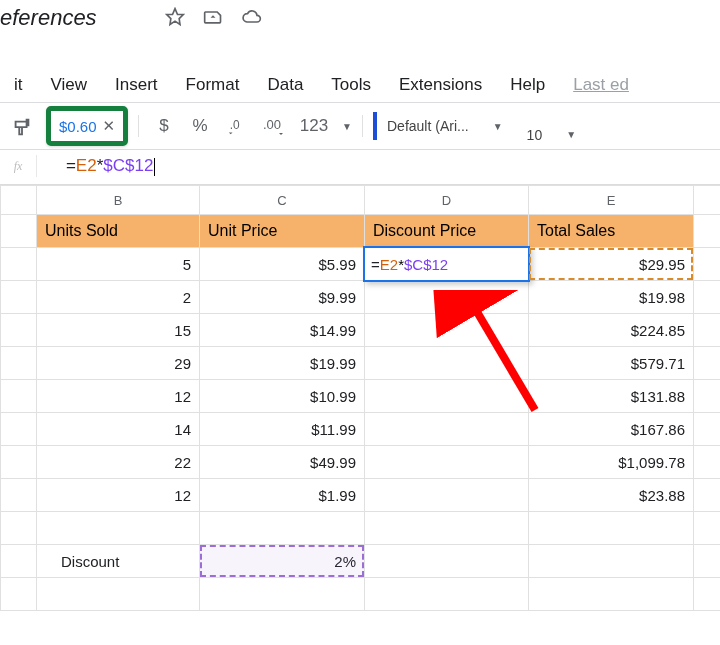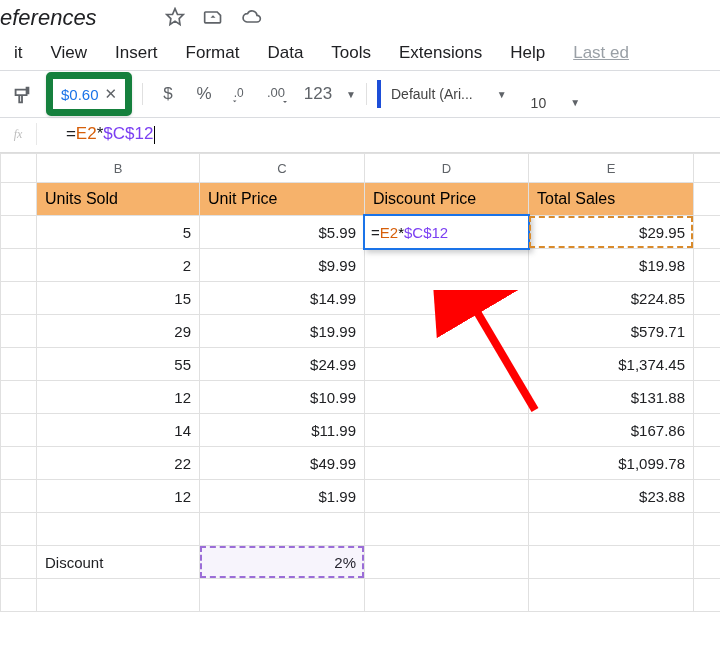--- a/index.html
+++ b/index.html
@@ -1,27 +1,27 @@
 <!DOCTYPE html>
 <html><head>
 <meta charset="utf-8">
 <style>
   html,body{margin:0;padding:0;font-family:Arial,Helvetica,sans-serif;font-size:14px;color:#202124;background:#fff;width:720px;height:645px;overflow:hidden;}
   .top-row{display:flex;align-items:center;height:36px;padding-left:0;}
   .title-cut{font-size:22px;color:#202124;padding-left:0;white-space:nowrap;overflow:hidden;width:155px;font-style:italic;}
   .top-icons{display:flex;gap:18px;margin-left:10px;}
   .top-icons span{color:#5f6368;}
-  .menubar{display:flex;align-items:center;height:34px;font-size:17px;color:#202124;}
+  .menubar{display:flex;align-items:center;height:34px;font-size:17px;color:#202124;margin-top:32px;}
   .menubar div{padding:0 14px;cursor:pointer;white-space:nowrap;}
   .menubar .last{color:#9aa0a6;text-decoration:underline;}
   .sep{height:1px;background:#dadce0;}
   .toolbar{display:flex;align-items:center;height:46px;padding-left:6px;gap:4px;}
   .tb-btn{display:flex;align-items:center;justify-content:center;width:32px;height:30px;border-radius:4px;color:#5f6368;}
   .paint-icon svg{transform:translateY(2px);}
-  .preview-pop{position:relative;display:flex;align-items:center;height:30px;background:#fff;border:7px solid #15803d;border-radius:5px;padding:0 8px;margin-left:4px;box-shadow:0 1px 3px rgba(0,0,0,0.15);}
+  .preview-pop{position:relative;display:flex;align-items:center;height:30px;background:#fff;border:5px solid #15803d;border-radius:5px;padding:0 8px;margin-left:4px;box-shadow:0 1px 3px rgba(0,0,0,0.15);}
   .preview-pop .val{color:#1a73e8;font-size:15px;}
   .preview-pop .x{color:#5f6368;margin-left:6px;font-size:15px;}
   .tb-text{color:#5f6368;font-size:17px;padding:0 10px;}
   .tb-group{display:flex;align-items:center;gap:12px;}
   .decimals svg{display:block;}
   .font-sel{display:flex;align-items:center;border-left:4px solid #1d4ed8;height:28px;padding:0 10px;color:#444;gap:24px;}
   .fsize{display:flex;align-items:center;gap:24px;padding:0 10px;color:#444;margin-top:17px;}
   .formula-row{display:flex;align-items:center;height:32px;}
   .fx{width:36px;text-align:center;color:#bdbdbd;font-style:italic;font-size:12px;font-family:Georgia,serif;}
   .fvbar{border-left:1px solid #e8e8e8;height:22px;}
@@ -31,21 +31,21 @@
   .formula-text .op{color:#202124;}
   .formula-text .ref2{color:#7b3ff2;}
   .caret{display:inline-block;width:1px;height:18px;background:#000;vertical-align:middle;margin-left:1px;}
   .grid{border-top:1px solid #dcdcdc;margin-top:2px;}
   table{border-collapse:collapse;table-layout:fixed;width:720px;}
   col.cA{width:36px;} col.cB{width:163px;} col.cC{width:165px;} col.cD{width:164px;} col.cE{width:165px;} col.cF{width:27px;}
   th{background:#fff;color:#5f6368;font-weight:normal;font-size:13px;height:26px;border:1px solid #e0e0e0;}
   td{height:32px;border:1px solid #e0e0e0;font-size:15px;padding:0 6px;}
   tr.hdr td{background:#f6b26b;color:#000;text-align:left;font-size:16px;padding-left:8px;}
   td.num{text-align:right;padding-right:8px;}
-  td.lbl{text-align:left;padding-left:8px;}
+  td.lbl{text-align:left;padding-left:24px;}
   .edit-cell{position:relative;padding:0;}
   .edit-box{position:absolute;inset:-2px;border:2px solid #1a73e8;background:#fff;box-shadow:3px 3px 5px rgba(60,64,67,.25);display:flex;align-items:center;padding-left:6px;font-size:15px;}
   .edit-box .ref1{color:#d65f0a;} .edit-box .op{color:#000;} .edit-box .ref2{color:#7b3ff2;}
   .hl-e2{position:relative;}
   .hl-e2::after{content:"";position:absolute;inset:0;border:2px dashed #d98a2b;pointer-events:none;}
   .hl-c12{position:relative;}
   .hl-c12::after{content:"";position:absolute;inset:0;border:2px dashed #9b6dd7;background:rgba(155,109,215,.08);pointer-events:none;}
   .arrow{position:absolute;left:415px;top:290px;pointer-events:none;}
   .caret-dd{font-size:10px;color:#5f6368;}
   .vsep{width:1px;height:22px;background:#e0e0e0;margin:0 6px;}
@@ -200,28 +200,20 @@
   <tr>
           <td></td>
           <td class="num">29</td>
           <td class="num">$19.99</td>
           <td></td>
           <td class="num">$579.71</td>
           <td></td>
         </tr>
   <tr>
           <td></td>
-          <td class="num">55</td>
-          <td class="num">$24.99</td>
-          <td></td>
-          <td class="num">$1,374.45</td>
-          <td></td>
-        </tr>
-  <tr>
-          <td></td>
           <td class="num">12</td>
           <td class="num">$10.99</td>
           <td></td>
           <td class="num">$131.88</td>
           <td></td>
         </tr>
   <tr>
           <td></td>
           <td class="num">14</td>
           <td class="num">$11.99</td>

